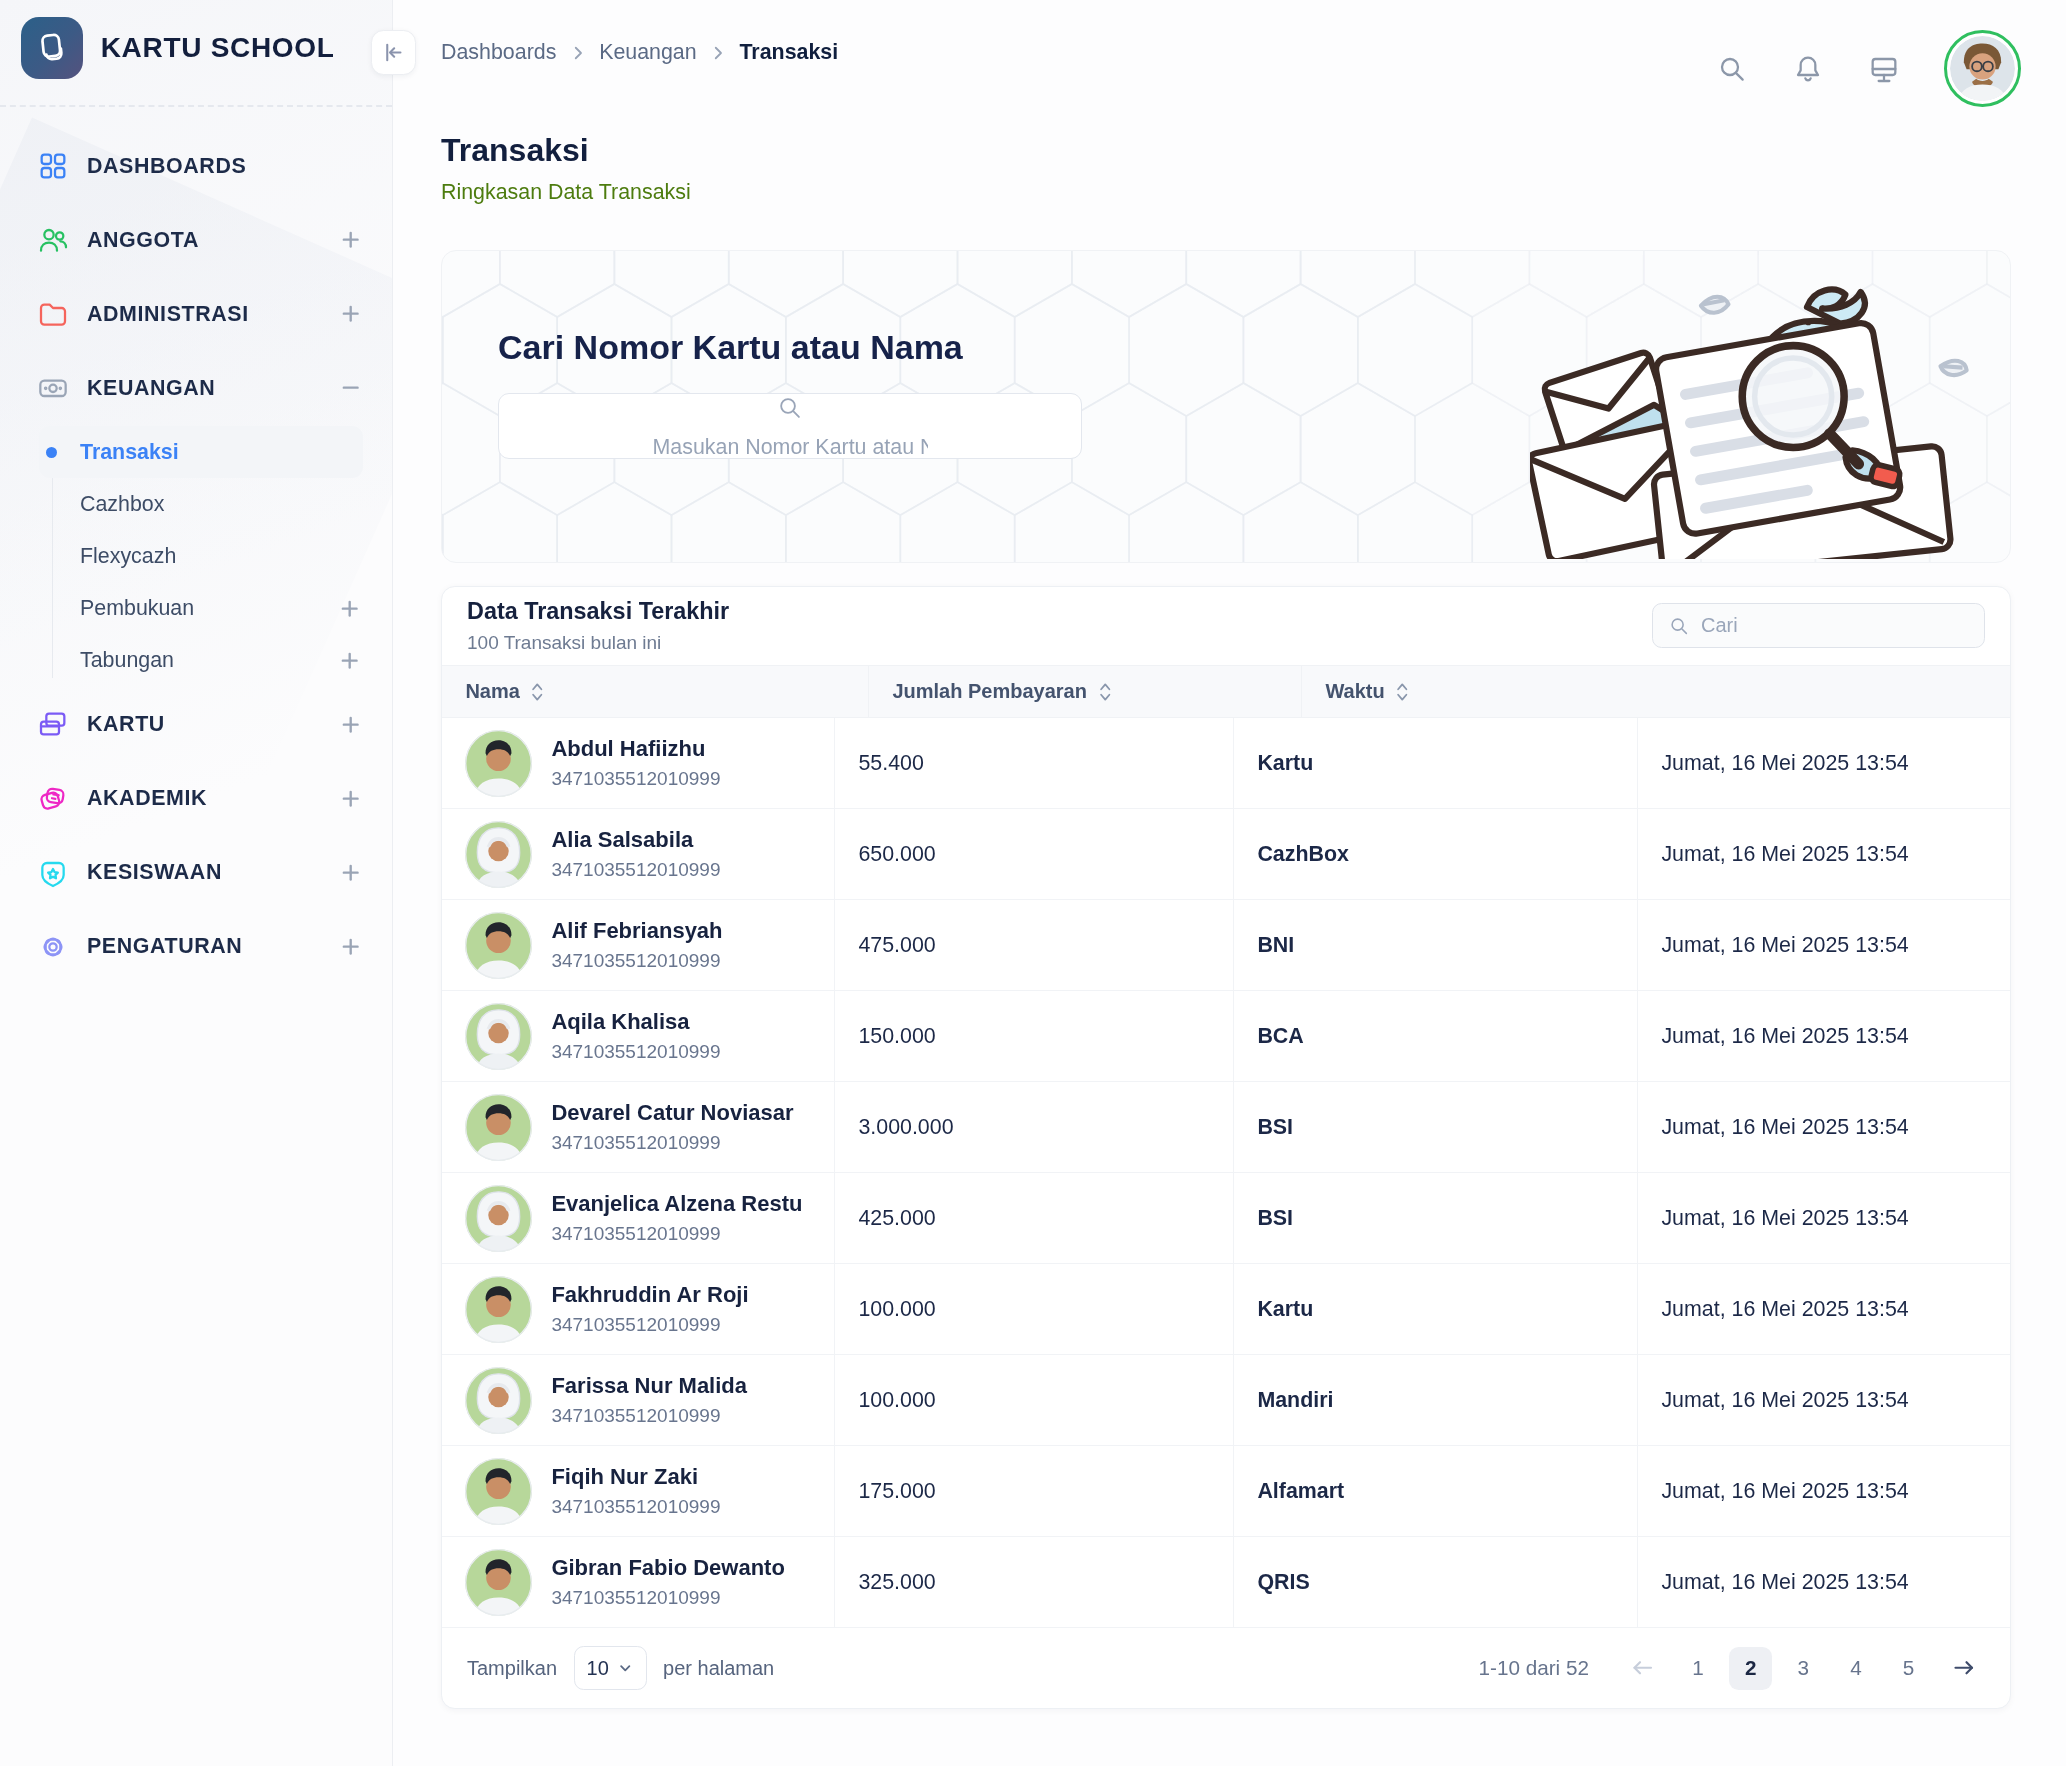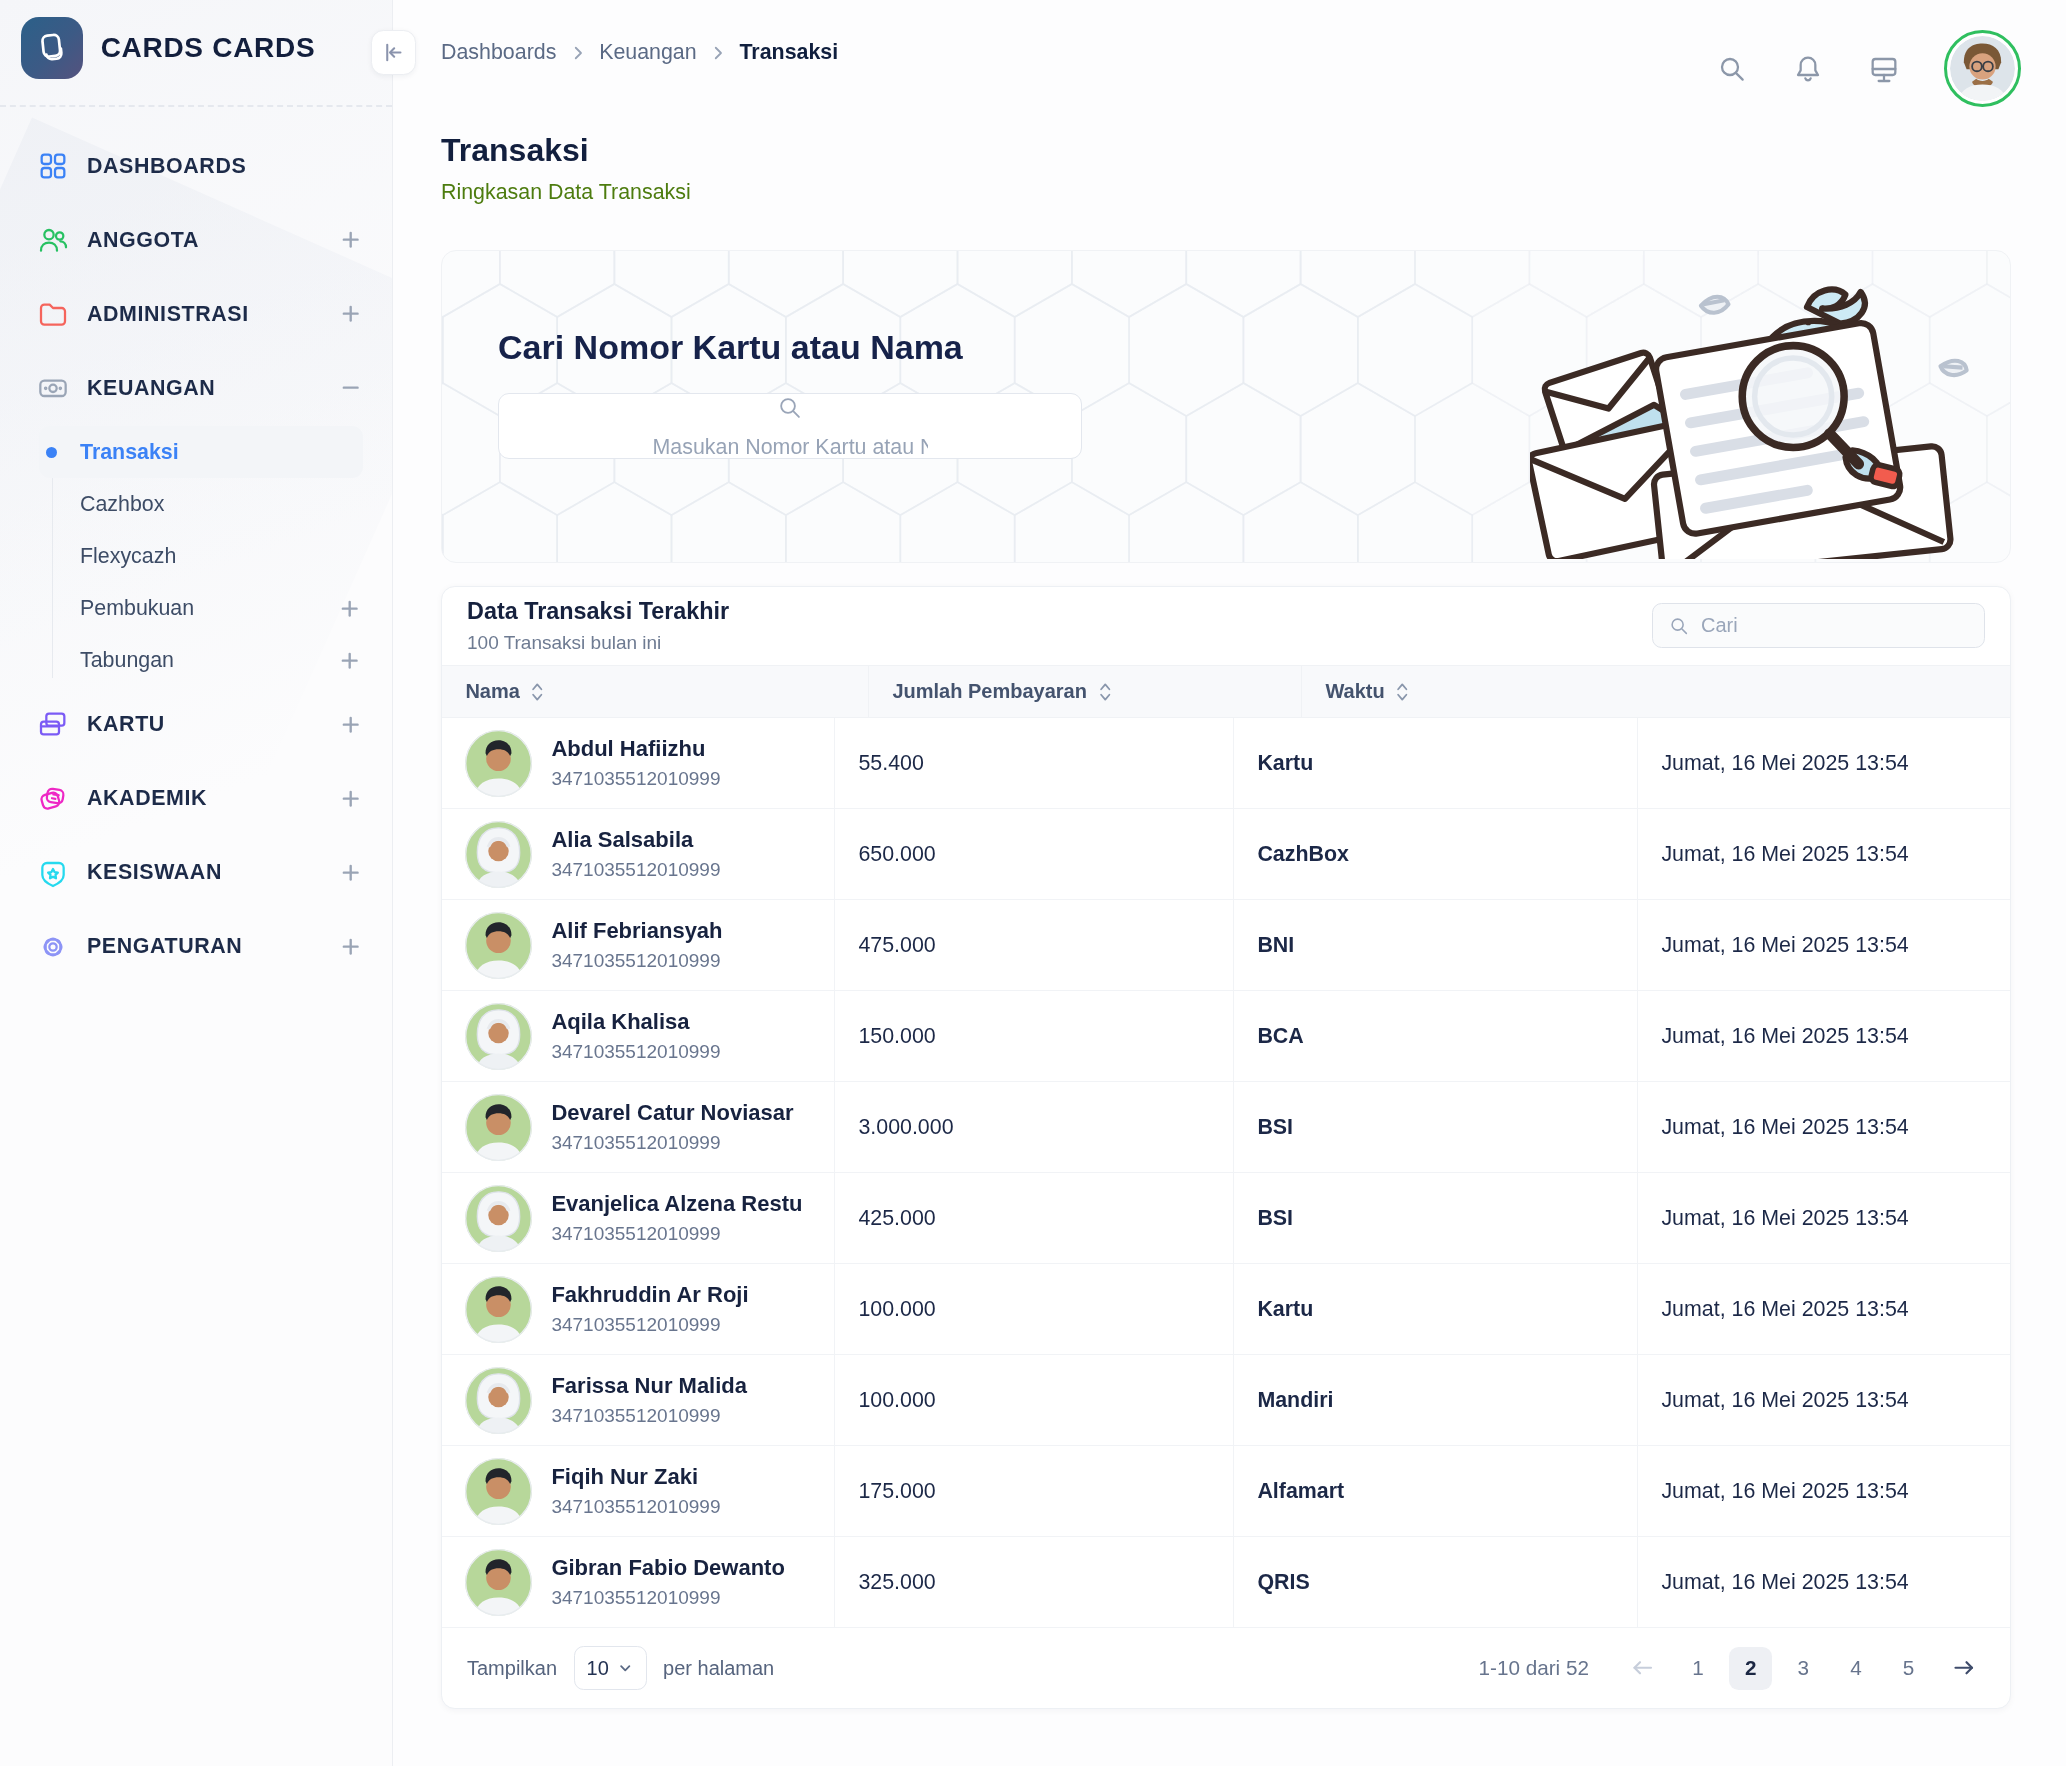--- a/index.html
+++ b/index.html
@@ -123,21 +123,21 @@
 <div class="app">
 
   <aside class="sidebar">
     <div class="logo-row">
       <div class="logo-badge">
         <svg width="36" height="36" viewBox="0 0 48 48" fill="none" stroke="#ffffff" stroke-width="3.6" stroke-linejoin="round" stroke-linecap="round">
           <rect x="12" y="7" width="22" height="28" rx="7" transform="rotate(-6 23 21)"></rect>
           <path d="M33 21v6a7 7 0 0 1-7 7h-6a7 7 0 0 1-7-7" transform="rotate(-6 23 27) translate(3 5)"></path>
         </svg>
       </div>
-      <div class="app-name">CARDS CARDS</div>
+      <div class="app-name">KARTU SCHOOL</div>
     </div>
     <div class="sidebar-divider"></div>
     <nav class="menu" id="menu">
         <div class="menu-item">
     <span class="mi-icon" style="color: rgb(59, 130, 246);">
             <svg viewBox="0 0 48 48" fill="none" stroke="currentColor" stroke-width="3.4" stroke-linecap="round" stroke-linejoin="round">
               <rect x="7" y="7" width="14" height="14" rx="4"></rect>
               <rect x="27" y="7" width="14" height="14" rx="4"></rect>
               <rect x="7" y="27" width="14" height="14" rx="4"></rect>
               <rect x="27" y="27" width="14" height="14" rx="4"></rect>

